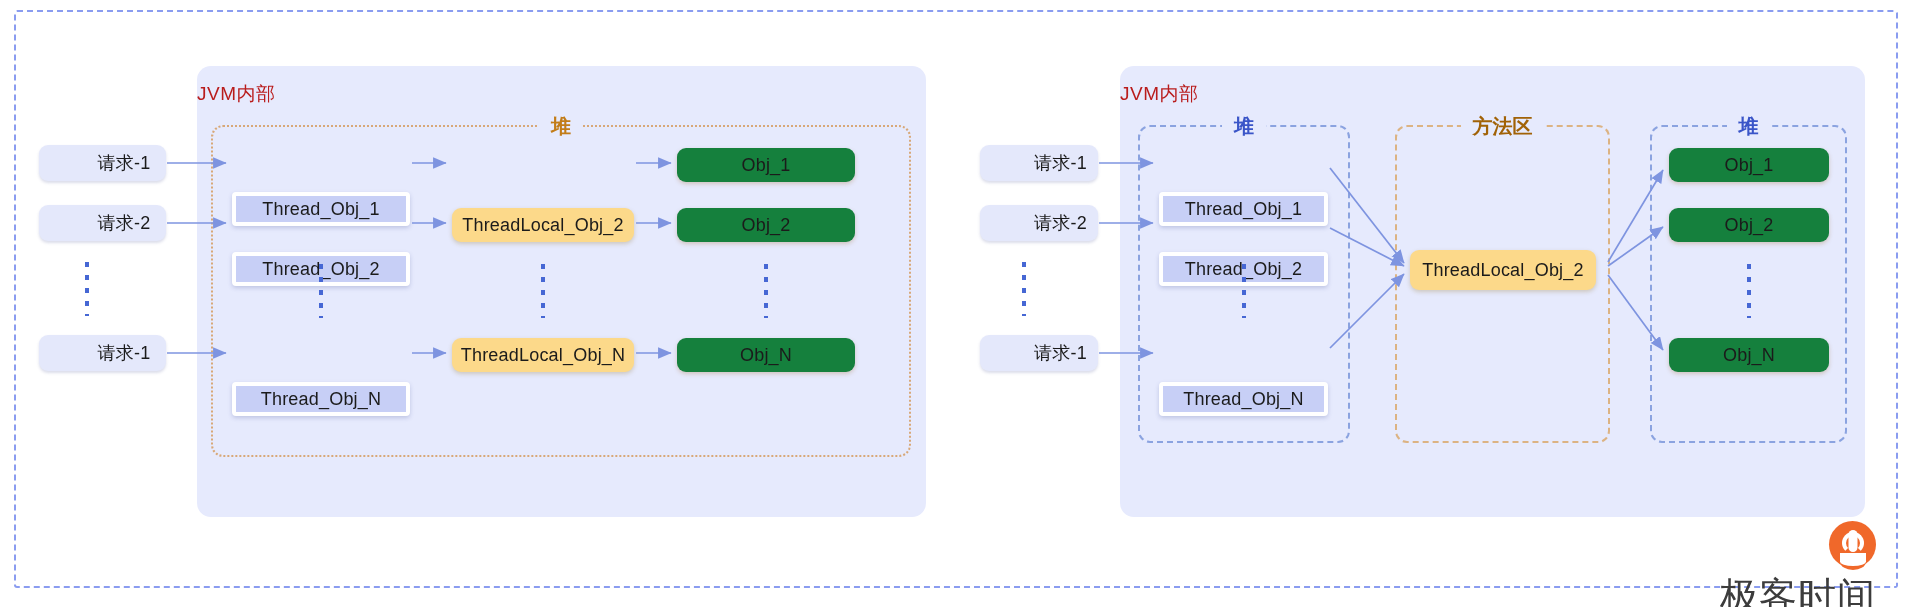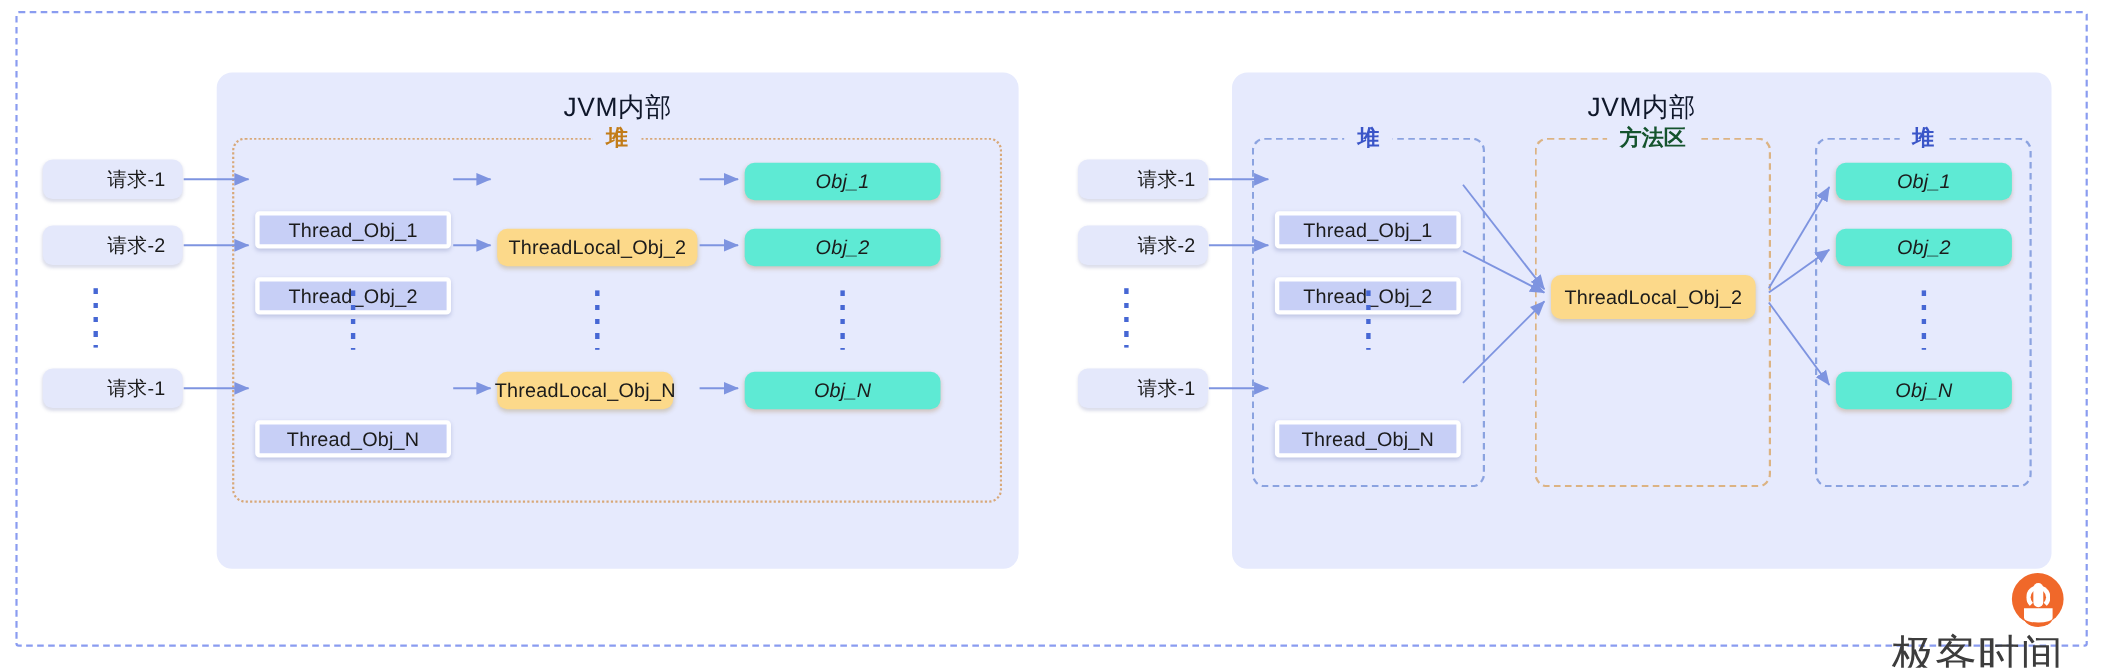--- a/index.html
+++ b/index.html
@@ -20,41 +20,40 @@
   .jvm-panel{
     position:absolute;
     background:#e6eafd;
     border-radius:14px;
     box-sizing:border-box;
   }
   #jvm-left{ left:197px; top:66px; width:729px; height:451px; }
   #jvm-right{ left:1120px; top:66px; width:745px; height:451px; }
   .jvm-title{
     position:absolute;left:0;right:0;top:15px;
-    text-align:center;
-    font-size:24px;color:#0f172a;letter-spacing:.5px;
+    font-size:19px;color:#b91c1c;letter-spacing:.5px;
   }
 
   
   .region{
     position:absolute;
     box-sizing:border-box;
     border-radius:12px;
   }
   .region-dotted-orange{ border:2px dotted #d8a878; }
   .region-dashed-blue{ border:2px dashed #8ba3e0; }
   .region-dashed-orange{ border:2px dashed #dcb383; }
   .region-title{
     position:absolute;left:0;right:0;top:-15px;
     text-align:center;font-size:20px;font-weight:bold;
     line-height:28px;
   }
   .rt-orange{color:#c27c18;}
   .rt-blue{color:#3a55c8;}
-  .rt-gold{color:#14532d;}
+  .rt-gold{color:#a16207;}
   .region-title span{ background:#e6eafd; padding:0 12px; }
 
   
   .node{
     position:absolute;
     box-sizing:border-box;
     display:flex;align-items:center;justify-content:center;
     font-size:18px;color:#1b1b1b;
     white-space:nowrap;
     letter-spacing:.2px;
@@ -71,24 +70,23 @@
     border-radius:4px;
     box-shadow:0 2px 4px rgba(90,100,160,.28);
     margin-top:44px;
   }
   .node-tl{
     background:#fcd98a;
     border-radius:9px;
     box-shadow:0 2px 4px rgba(150,120,50,.3);
   }
   .node-obj{
-    background:#5eead4;
+    background:#15803d;
     border-radius:9px;
     box-shadow:0 2px 4px rgba(160,110,50,.3);
-    font-style:italic;
   }
 
   
   .vdots{
     position:absolute;
     width:4px;
     background:repeating-linear-gradient(
       to bottom,#4667d4 0 5px,transparent 5px 13px);
   }
 
@@ -151,21 +149,21 @@
       <span>堆</span>
     </div>
   </div>
 
   <div class="node node-thread" style="left:35px;top:82px;width:178px;height:34px;">Thread_Obj_1</div>
   <div class="node node-thread" style="left:35px;top:142px;width:178px;height:34px;">Thread_Obj_2</div>
   <div class="node node-thread" style="left:35px;top:272px;width:178px;height:34px;">Thread_Obj_N</div>
   <div class="vdots" style="left:122px;top:198px;height:54px;"></div>
 
   <div class="node node-tl" style="left:255px;top:142px;width:182px;height:34px;">ThreadLocal_Obj_2</div>
-  <div class="node node-tl" style="left:255px;top:272px;width:160px;height:34px;">ThreadLocal_Obj_N</div>
+  <div class="node node-tl" style="left:255px;top:272px;width:182px;height:34px;">ThreadLocal_Obj_N</div>
   <div class="vdots" style="left:344px;top:198px;height:54px;"></div>
 
   <div class="node node-obj" style="left:480px;top:82px;width:178px;height:34px;">Obj_1</div>
   <div class="node node-obj" style="left:480px;top:142px;width:178px;height:34px;">Obj_2</div>
   <div class="node node-obj" style="left:480px;top:272px;width:178px;height:34px;">Obj_N</div>
   <div class="vdots" style="left:567px;top:198px;height:54px;"></div>
 </div>
 
 <div class="node node-req" style="left:39px;top:145px;width:127px;height:36px;">请求-1</div>
 <div class="node node-req" style="left:39px;top:205px;width:127px;height:36px;">请求-2</div>

